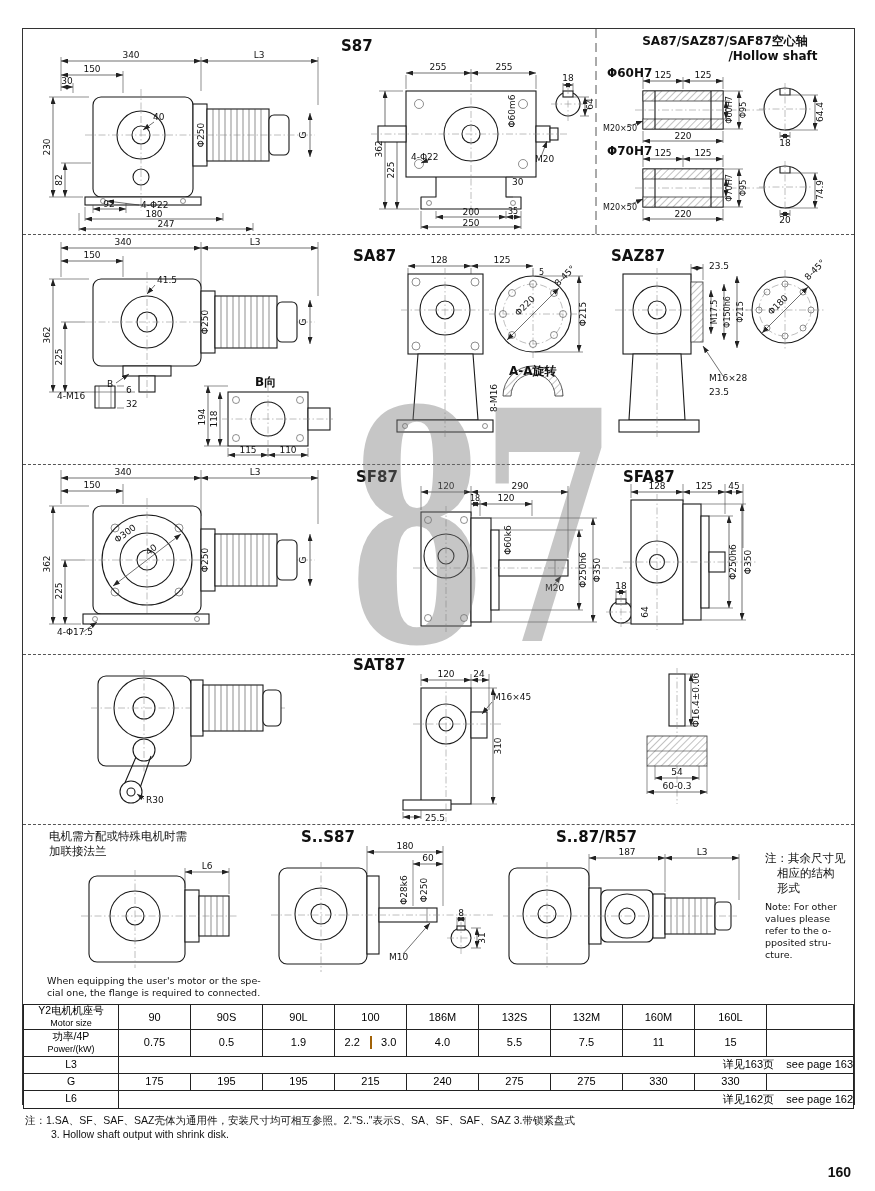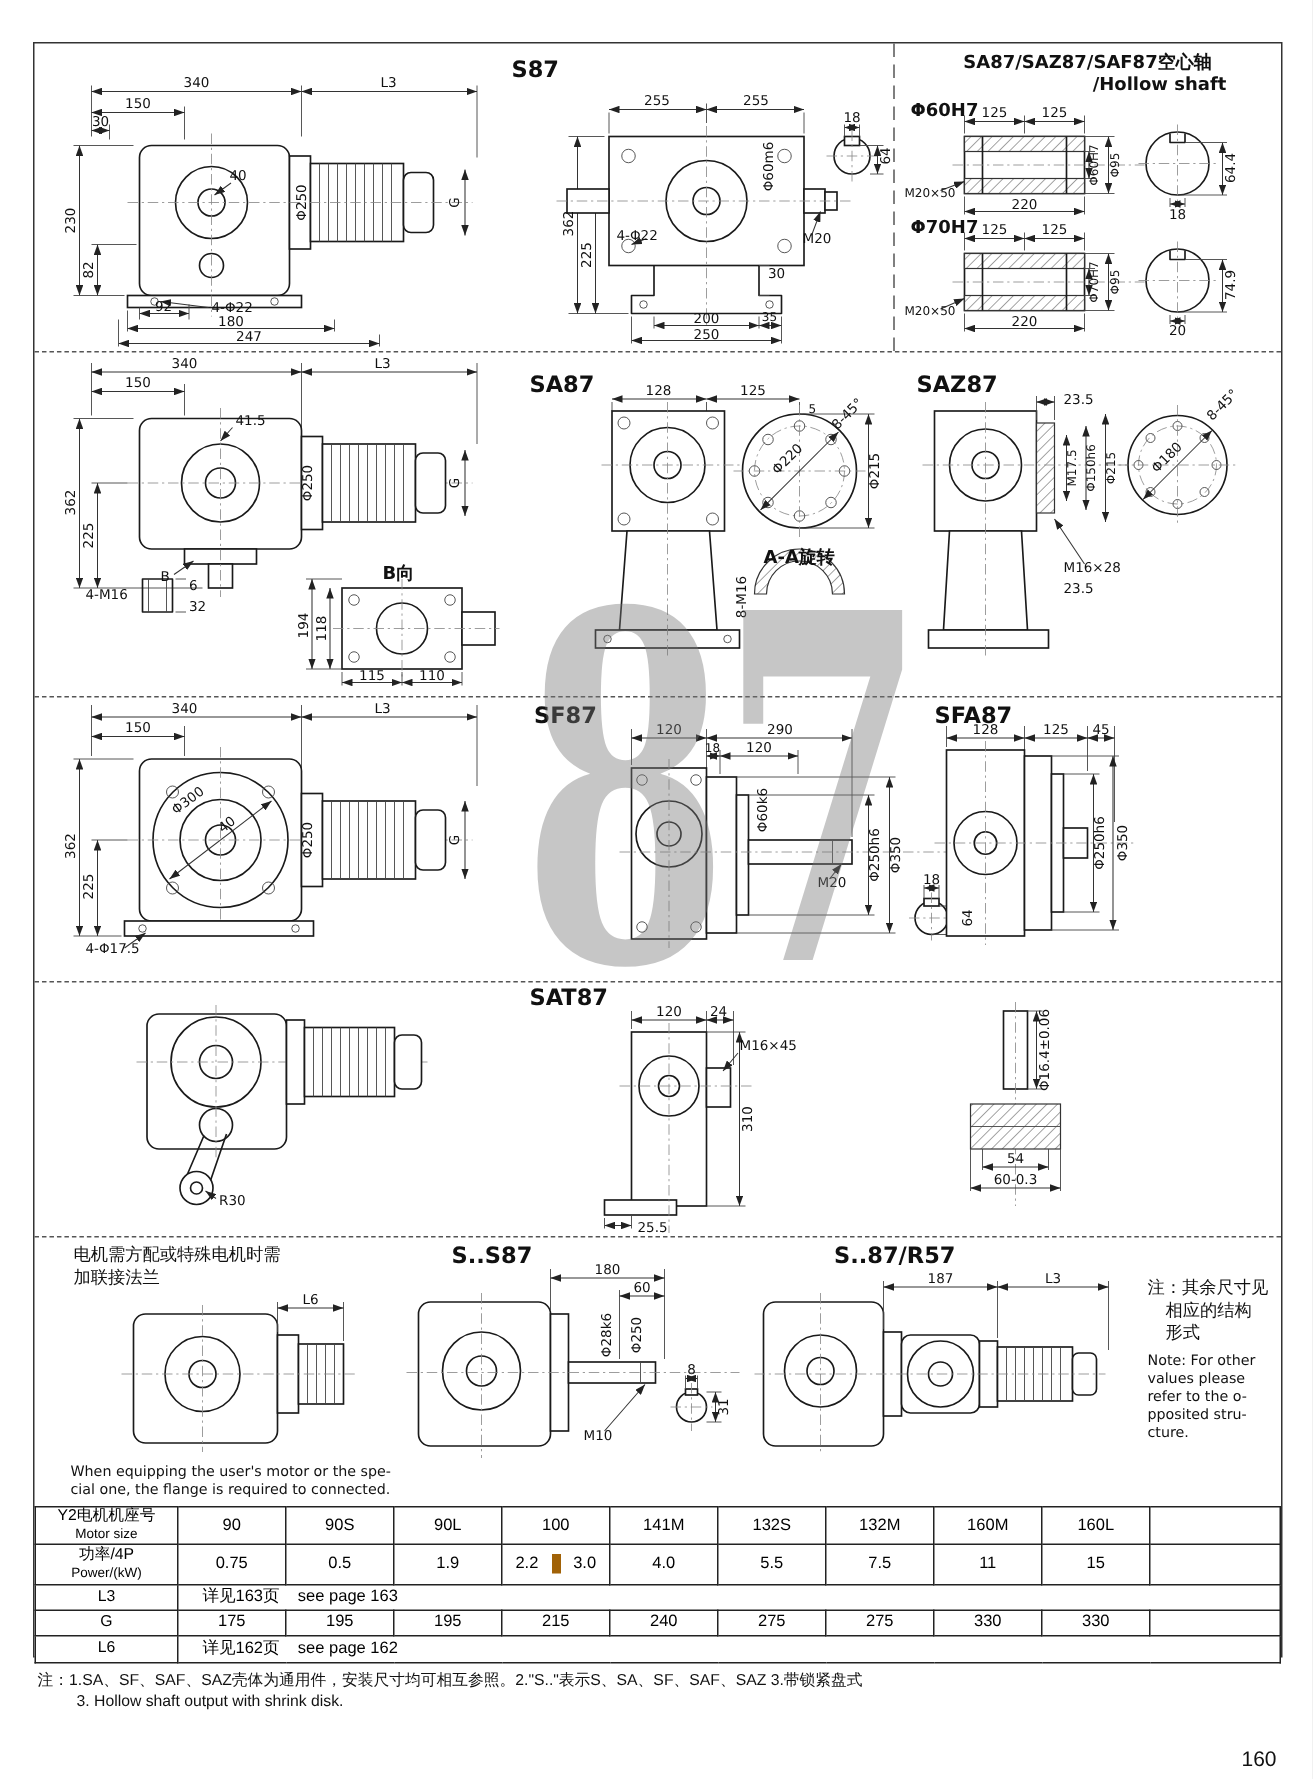--- a/index.html
+++ b/index.html
@@ -22,27 +22,27 @@
   .dim{fill:none;stroke:#333;stroke-width:0.7;marker-start:url(#arr);marker-end:url(#arr)}
   .ldr{fill:none;stroke:#333;stroke-width:0.7;marker-end:url(#arr)}
   .cl{fill:none;stroke:#888;stroke-width:0.55;stroke-dasharray:7 2.5 1.5 2.5}
   .hat{fill:url(#hatch);stroke:#333;stroke-width:0.8}
   .sep{stroke:#555;stroke-width:1;stroke-dasharray:9 5}
   #wm{position:absolute;left:325px;top:372px;font-family:"DejaVu Serif",serif;font-size:320px;line-height:0.8;font-weight:bold;color:rgba(118,118,118,0.42);transform:scaleX(0.62);transform-origin:left top;letter-spacing:-10px;z-index:6;pointer-events:none}
   #dimtable{position:absolute;left:0;top:975px;width:831px;height:100px;border-collapse:collapse;table-layout:fixed;font-size:11px;text-align:center;background:#fff;z-index:7}
   #dimtable td{border:1px solid #222;padding:0;line-height:1.12;overflow:hidden}
   #dimtable td.hd{font-size:10.5px}
   #dimtable .sm{font-size:9px}
-  #dimtable .pgref{text-align:left;padding-left:16px;white-space:pre}
+  #dimtable .pgref{text-align:right;padding-left:30px;white-space:pre}
   .sp{display:flex;height:100%;align-items:center}
   .sp span{flex:1}
-  .sp span:first-child{border-right:6px solid #a16207}
+  .sp span:first-child{border-right:2px solid #a16207}
   #notes{position:absolute;left:25px;top:1114px;width:826px;font-size:10.5px;color:#111;line-height:1.32}
   #notes .ind{padding-left:26px}
-  #pageno{position:absolute;right:24px;top:1164px;font-size:14px;font-weight:normal;color:#111}
+  #pageno{position:absolute;right:24px;top:1164px;font-size:14px;font-weight:bold;color:#111}
 </style>
 </head>
 <body>
 
 <svg width="0" height="0" style="position:absolute">
 <defs>
 <marker id="arr" viewBox="0 0 7 5" markerWidth="7" markerHeight="5" refX="7" refY="2.5" orient="auto-start-reverse" markerUnits="userSpaceOnUse">
         <path d="M0,0 L7,2.5 L0,5 z" fill="#222"></path>
       </marker>
 <pattern id="hatch" width="5" height="5" patternUnits="userSpaceOnUse" patternTransform="rotate(45)">
@@ -626,21 +626,21 @@
           <col style="width:72px">
           <col>
 </colgroup>
 <tbody>
 <tr style="height:21px">
  <td class="hd"><span>Y2电机机座号</span><br><span class="sm">Motor size</span></td>
  <td>90</td>
  <td>90S</td>
  <td>90L</td>
  <td>100</td>
- <td>141M</td>
+ <td>186M</td>
  <td>132S</td>
  <td>132M</td>
  <td>160M</td>
  <td>160L</td>
  <td></td>
 </tr>
 <tr style="height:27px">
  <td class="hd"><span>功率/4P</span><br><span class="sm">Power/(kW)</span></td>
  <td>0.75</td>
  <td>0.5</td>

